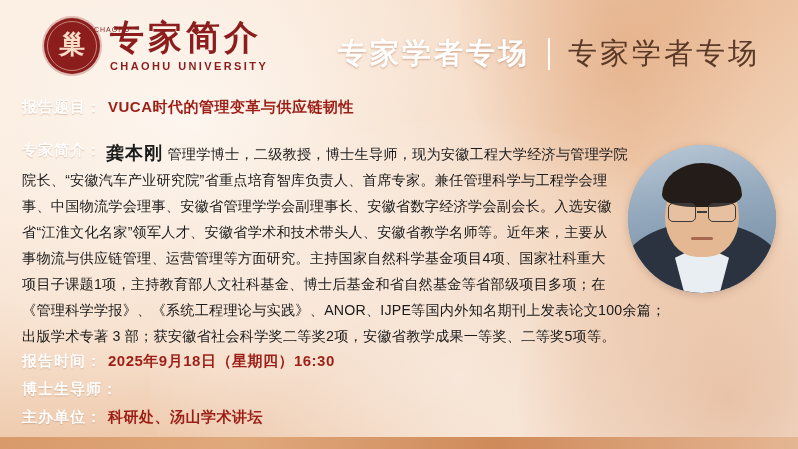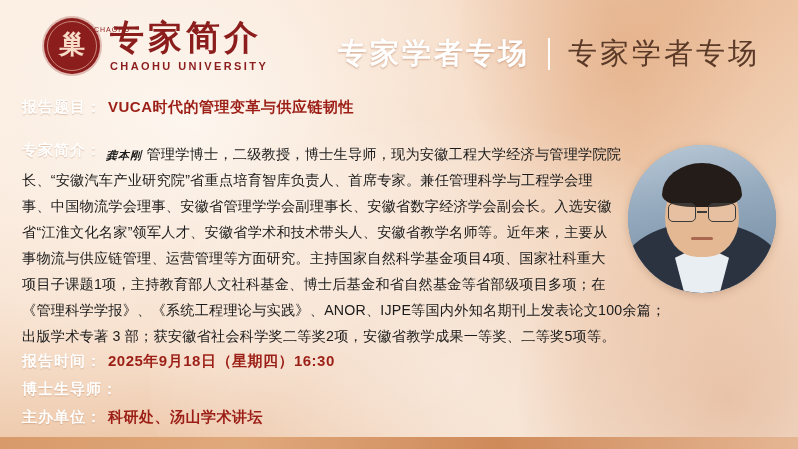--- a/index.html
+++ b/index.html
@@ -201,24 +201,23 @@
     margin-left: 6px;
   }
   .row-topic { margin-top: 2px; text-align: center; }
 
   .bio-wrap {
     position: relative;
     margin-top: 24px;
   }
   .bio-name {
     color: #1b1b1b;
-    font-size: 11px;
+    font-size: 18px;
     font-weight: bold;
     letter-spacing: 1px;
-    font-style: italic;
   }
   .bio-text {
     color: #1b1b1b;
     font-size: 14.2px;
     line-height: 26px;
     text-align: justify;
     letter-spacing: 0.2px;
   }
   .bio-label {
     color: #ffffff;

